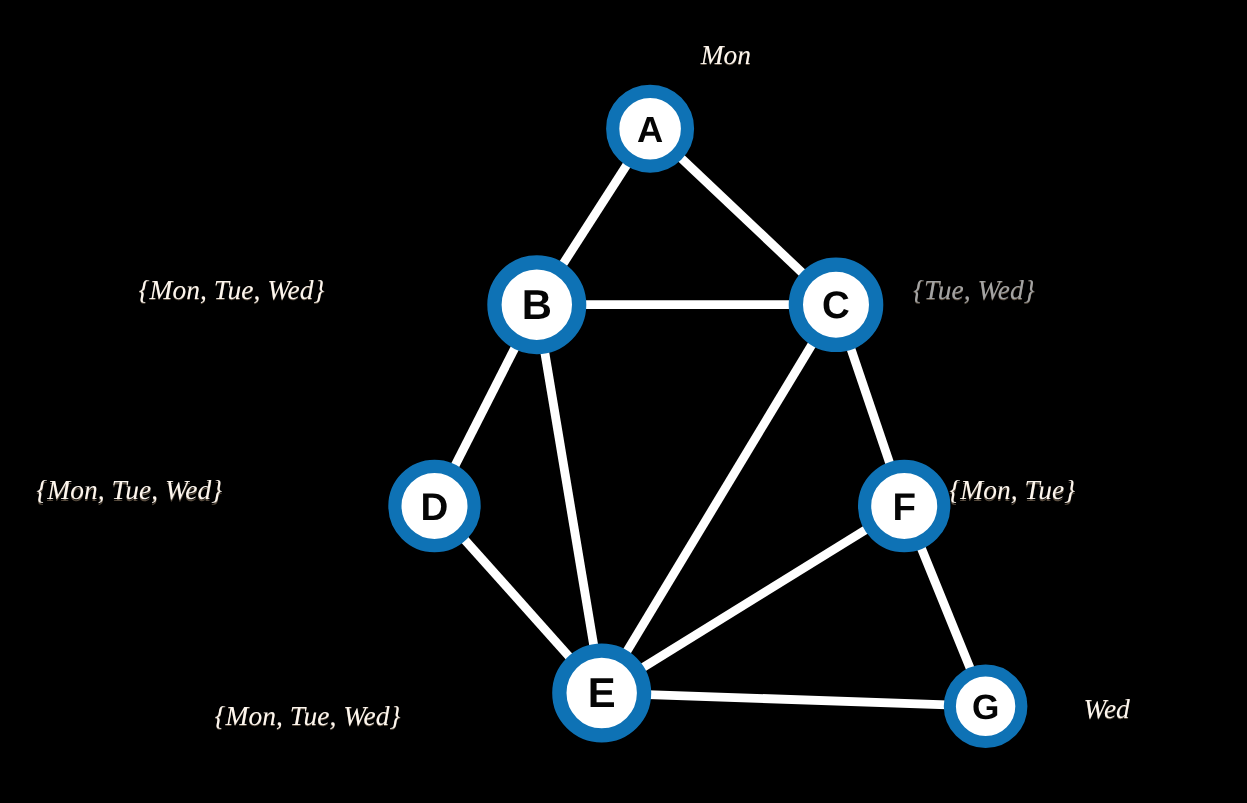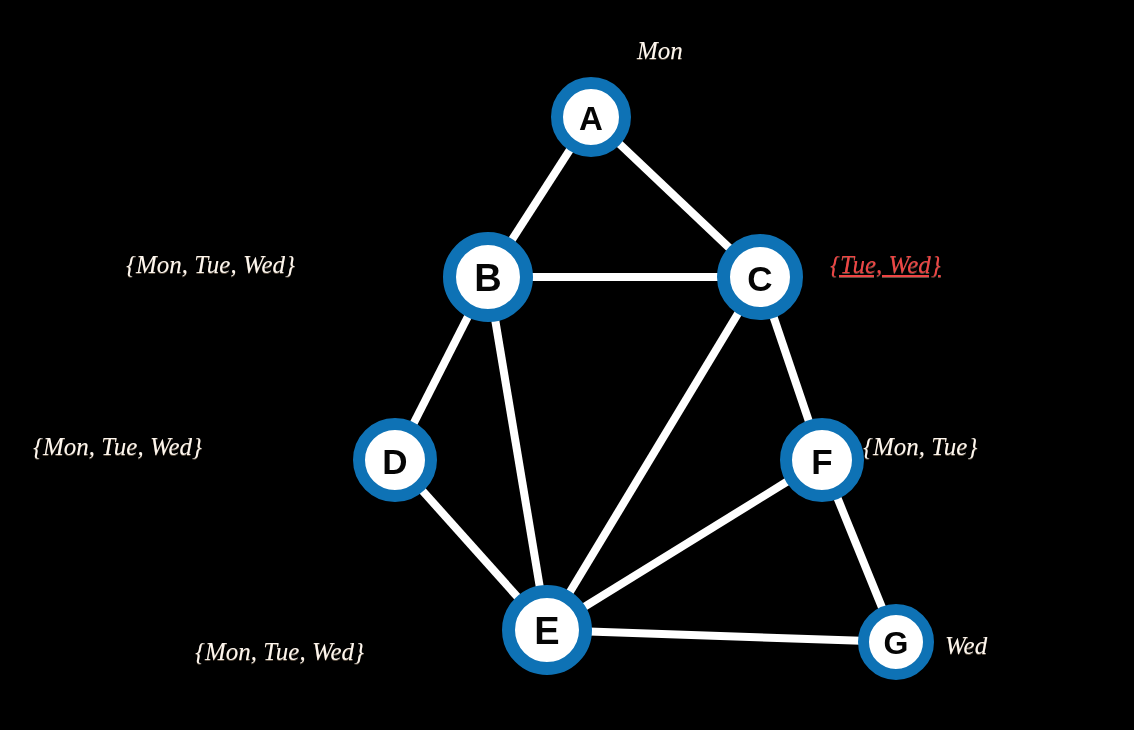--- a/index.html
+++ b/index.html
@@ -103,20 +103,20 @@
         <g>
           <circle class="node-ring" cx="896" cy="642" r="32.5" fill="#ffffff" stroke="#0e72b5" stroke-width="11"></circle>
           <text class="node-letter" x="896" y="643" font-size="32" fill="#050505">G</text>
         </g>
       </g>
   </svg>
 
   <div id="labels-layer">
       <div class="domain-label" style="left: 637px; top: 38px; color: rgb(253, 246, 238);">Mon</div>
       <div class="domain-label" style="left: 126px; top: 252px; color: rgb(253, 246, 238);">{Mon, Tue, Wed}</div>
-      <div class="domain-label" style="left: 830px; top: 252px; color: #ef4444; text-decoration: underline;">{Tue, Wed}</div>
+      <div class="domain-label" style="left: 830px; top: 252px; color: #a3a3a3;">{Tue, Wed}</div>
       <div class="domain-label" style="left: 33px; top: 434px; color: rgb(253, 246, 238);">{Mon, Tue, Wed}</div>
       <div class="domain-label" style="left: 863px; top: 434px; color: rgb(253, 246, 238);">{Mon, Tue}</div>
       <div class="domain-label" style="left: 195px; top: 639px; color: rgb(253, 246, 238);">{Mon, Tue, Wed}</div>
-      <div class="domain-label" style="left: 945px; top: 633px; color: rgb(253, 246, 238);">Wed</div>
+      <div class="domain-label" style="left: 985px; top: 633px; color: rgb(253, 246, 238);">Wed</div>
     </div>
 
 </div>
 
 </body></html>

